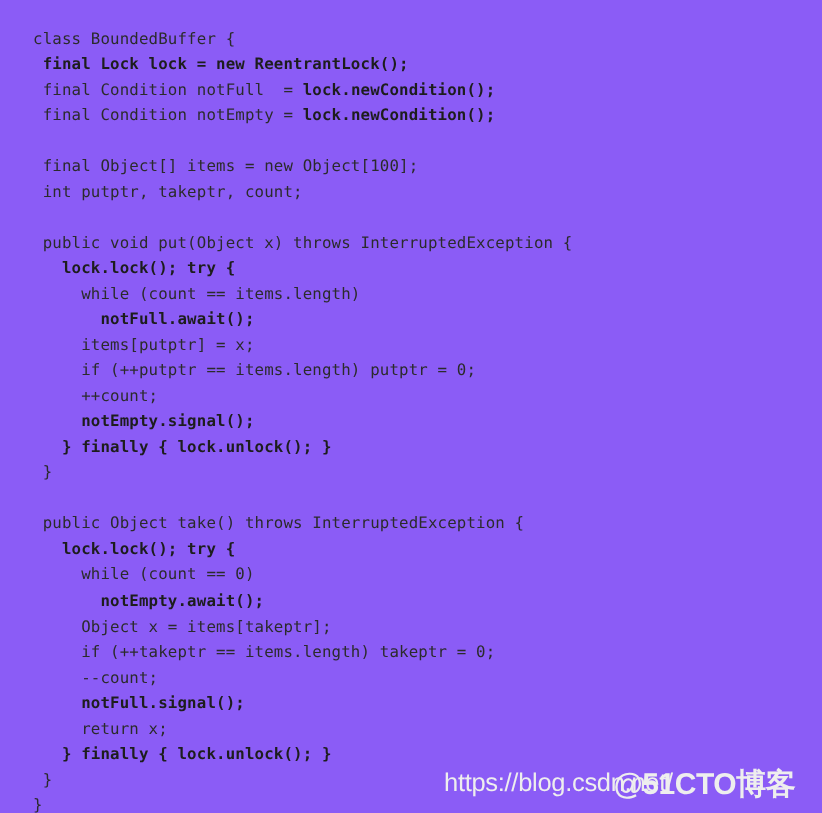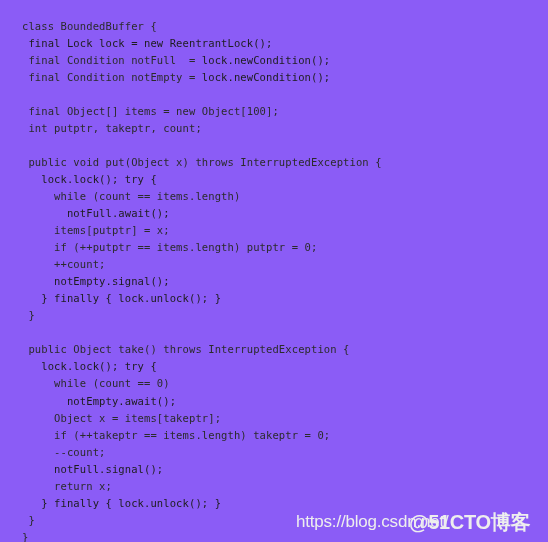--- a/index.html
+++ b/index.html
@@ -38,21 +38,21 @@
     height: 17.05px;
     font-weight: normal;
   }
   .code-line.blank {
     height: 17.05px;
   }
   .seg {
     white-space: pre;
   }
   .seg.bold {
-    font-weight: normal;
+    font-weight: bold;
     color: #1d1d1d;
   }
   .seg.reg {
     font-weight: normal;
   }
   #watermark-layer {
     position: absolute;
     left: 0;
     top: 0;
     width: 548px;

